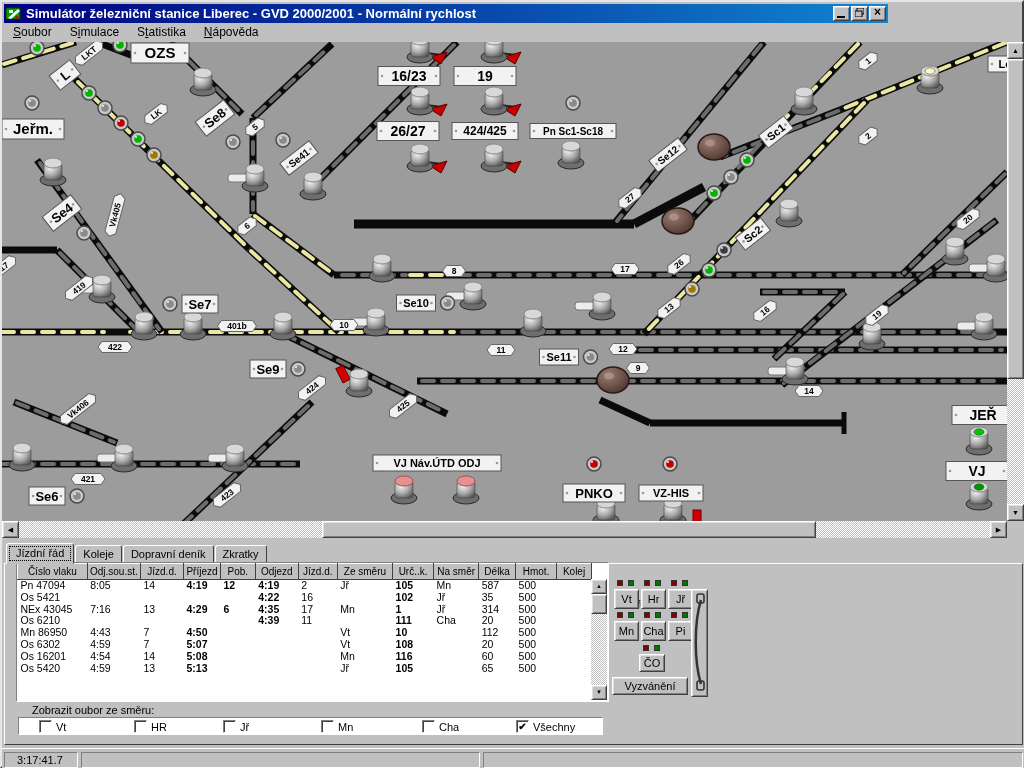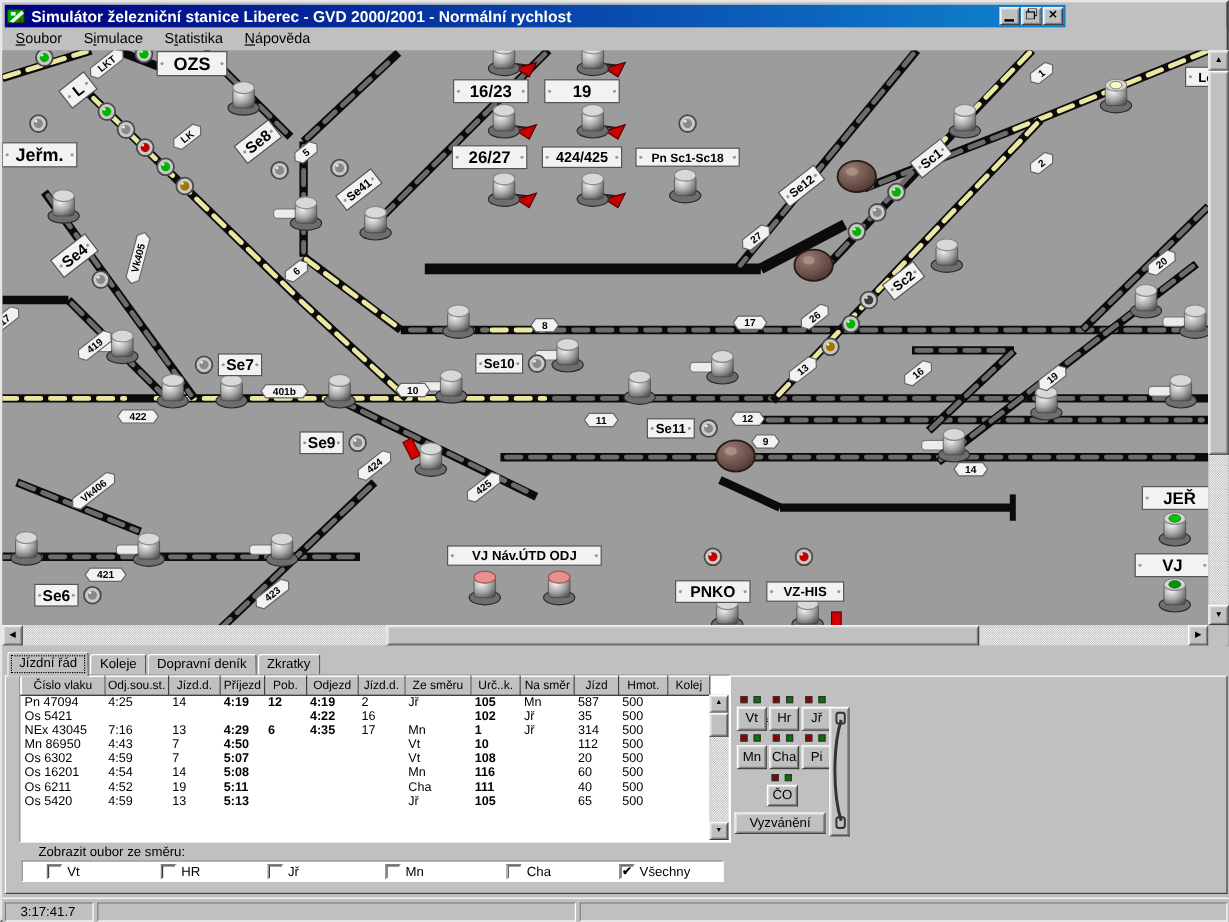--- a/index.html
+++ b/index.html
@@ -862,29 +862,29 @@
               <th>Číslo vlaku</th>
               <th>Odj.sou.st.</th>
               <th>Jízd.d.</th>
               <th>Příjezd</th>
               <th>Pob.</th>
               <th>Odjezd</th>
               <th>Jízd.d.</th>
               <th>Ze směru</th>
               <th>Urč..k.</th>
               <th>Na směr</th>
-              <th>Jízd</th>
+              <th>Délka</th>
               <th>Hmot.</th>
               <th>Kolej</th>
             </tr>
           </thead>
         <tbody>
             <tr>
               <td>Pn 47094</td>
-              <td>4:25</td>
+              <td>8:05</td>
               <td>14</td>
               <td class="b">4:19</td>
               <td class="b">12</td>
               <td class="b">4:19</td>
               <td>2</td>
               <td>Jř</td>
               <td class="b">105</td>
               <td>Mn</td>
               <td>587</td>
               <td>500</td>
@@ -914,20 +914,35 @@
               <td class="b">4:35</td>
               <td>17</td>
               <td>Mn</td>
               <td class="b">1</td>
               <td>Jř</td>
               <td>314</td>
               <td>500</td>
               <td></td>
             </tr>
             <tr>
+              <td>Os 6210</td>
+              <td></td>
+              <td></td>
+              <td class="b"></td>
+              <td class="b"></td>
+              <td class="b">4:39</td>
+              <td>11</td>
+              <td></td>
+              <td class="b">111</td>
+              <td>Cha</td>
+              <td>20</td>
+              <td>500</td>
+              <td></td>
+            </tr>
+            <tr>
               <td>Mn 86950</td>
               <td>4:43</td>
               <td>7</td>
               <td class="b">4:50</td>
               <td class="b"></td>
               <td class="b"></td>
               <td></td>
               <td>Vt</td>
               <td class="b">10</td>
               <td></td>
@@ -955,35 +970,20 @@
               <td>4:54</td>
               <td>14</td>
               <td class="b">5:08</td>
               <td class="b"></td>
               <td class="b"></td>
               <td></td>
               <td>Mn</td>
               <td class="b">116</td>
               <td></td>
               <td>60</td>
-              <td>500</td>
-              <td></td>
-            </tr>
-            <tr>
-              <td>Os 6211</td>
-              <td>4:52</td>
-              <td>19</td>
-              <td class="b">5:11</td>
-              <td class="b"></td>
-              <td class="b"></td>
-              <td></td>
-              <td>Cha</td>
-              <td class="b">111</td>
-              <td></td>
-              <td>40</td>
               <td>500</td>
               <td></td>
             </tr>
             <tr>
               <td>Os 5420</td>
               <td>4:59</td>
               <td>13</td>
               <td class="b">5:13</td>
               <td class="b"></td>
               <td class="b"></td>

